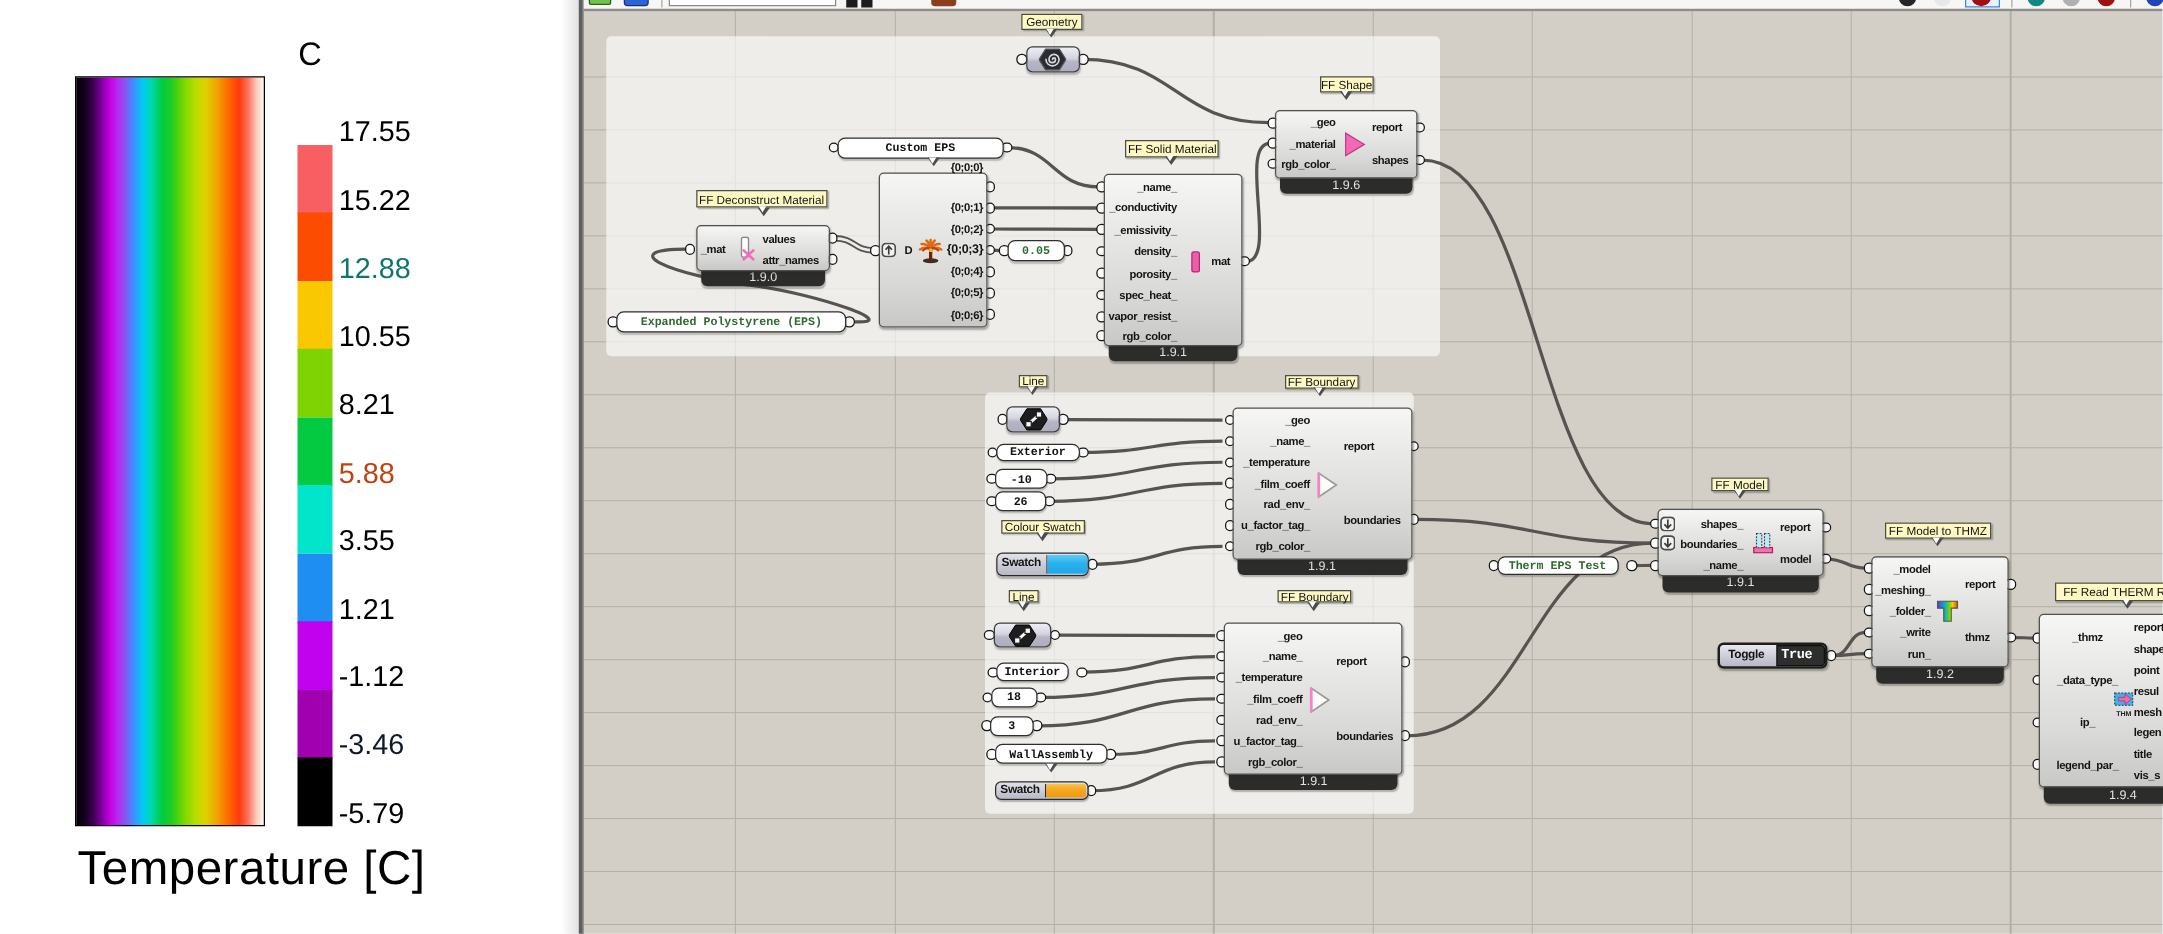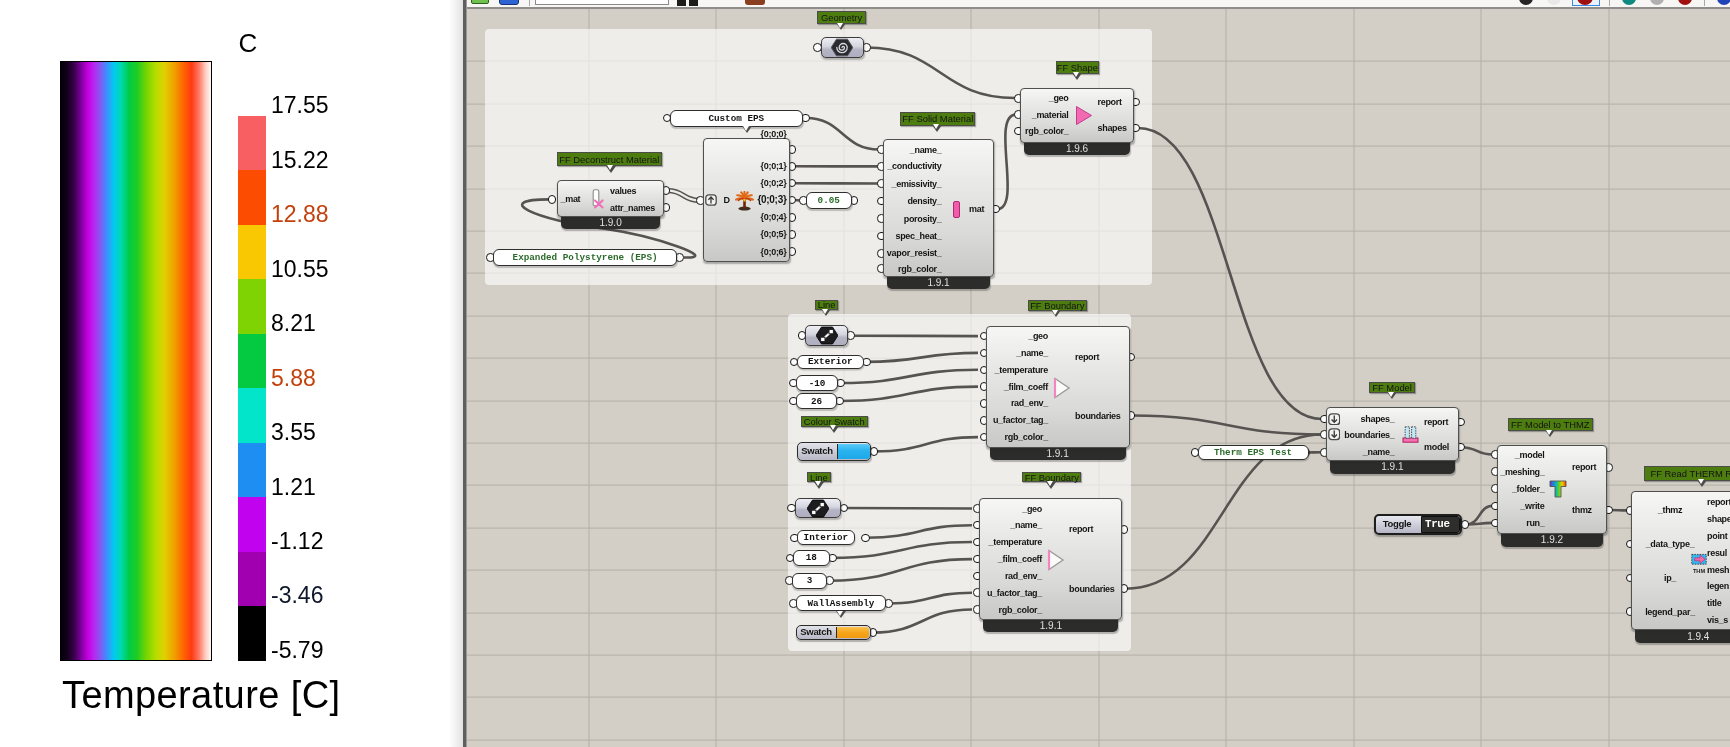--- a/index.html
+++ b/index.html
@@ -15,21 +15,21 @@
  border:1.6px solid #50504e;border-radius:4px;box-shadow:0.5px 1.5px 1.5px rgba(40,40,40,0.35);z-index:30}
 .cap{position:absolute;background:linear-gradient(180deg,#eeeef4 0%,#d5d5e0 45%,#b5b5c6 60%,#aeaec0 100%);
  border:1.7px solid #3c3c3a;border-radius:5px;box-shadow:0.5px 1.5px 1.5px rgba(40,40,40,0.3);z-index:30}
 .vbar{position:absolute;background:#2c2c2a;border-radius:0 0 5px 5px;z-index:29;
  color:#e4e4e4;font-size:10px;text-align:center;box-shadow:0.5px 1.5px 1px rgba(40,40,40,0.3)}
 .panel{position:absolute;background:#fff;border:1.8px solid #2e2e2c;border-radius:6px;z-index:30;
  box-shadow:0.5px 1.5px 1px rgba(40,40,40,0.25);
  font-family:"Liberation Mono",monospace;font-weight:bold;font-size:9.3px;color:#111;
  display:flex;align-items:center;justify-content:center;white-space:pre}
 .panel.green{color:#2d6b2d}
-.tip{position:absolute;background:#4d7c0f;border:1.2px solid #4c4c4a;z-index:60;
+.tip{position:absolute;background:#fef9c3;border:1.2px solid #4c4c4a;z-index:60;
  font-size:9.8px;color:#141414;display:flex;align-items:center;justify-content:center;
  white-space:pre;box-shadow:1px 1px 1px rgba(60,60,60,0.4)}
 .tailo{position:absolute;z-index:61;width:0;height:0;border-left:5px solid transparent;
  border-right:5px solid transparent;border-top:7px solid #4c4c4a}
 .taili{position:absolute;z-index:62;width:0;height:0;border-left:3.7px solid transparent;
  border-right:3.7px solid transparent;border-top:5.4px solid #ffffff}
 .port{position:absolute;width:8.6px;height:8.6px;background:#fdfdfd;border:1.8px solid #151513;
  border-radius:50%;z-index:25}
 .lbl{position:absolute;font-size:9px;font-weight:700;letter-spacing:-0.3px;color:#141412;white-space:pre;z-index:40;line-height:10px}
 svg.wires{position:absolute;left:0;top:0;z-index:20}
@@ -64,21 +64,21 @@
 <div class="abs" style="left:237.6px;top:224.6px;width:28px;height:55.0px;background:#f9c802"></div>
 <div class="abs" style="left:237.6px;top:279.1px;width:28px;height:55.0px;background:#7fd303"></div>
 <div class="abs" style="left:237.6px;top:333.6px;width:28px;height:55.0px;background:#03ca40"></div>
 <div class="abs" style="left:237.6px;top:388.1px;width:28px;height:55.0px;background:#02e5cb"></div>
 <div class="abs" style="left:237.6px;top:442.5px;width:28px;height:55.0px;background:#1e8ef2"></div>
 <div class="abs" style="left:237.6px;top:497.0px;width:28px;height:55.0px;background:#c002ef"></div>
 <div class="abs" style="left:237.6px;top:551.5px;width:28px;height:55.0px;background:#a000b0"></div>
 <div class="abs" style="left:237.6px;top:605.9px;width:28px;height:55.0px;background:#000000"></div>
 <div class="abs" style="left:271px;top:94.2px;font-size:23px;line-height:23px;color:#000">17.55</div>
 <div class="abs" style="left:271px;top:148.7px;font-size:23px;line-height:23px;color:#000">15.22</div>
-<div class="abs" style="left:271px;top:203.1px;font-size:23px;line-height:23px;color:#c2410c">12.88</div>
+<div class="abs" style="left:271px;top:203.1px;font-size:23px;line-height:23px;color:#0f766e">12.88</div>
 <div class="abs" style="left:271px;top:257.6px;font-size:23px;line-height:23px;color:#000">10.55</div>
 <div class="abs" style="left:271px;top:312.1px;font-size:23px;line-height:23px;color:#000">8.21</div>
 <div class="abs" style="left:271px;top:366.6px;font-size:23px;line-height:23px;color:#c2410c">5.88</div>
 <div class="abs" style="left:271px;top:421.0px;font-size:23px;line-height:23px;color:#000">3.55</div>
 <div class="abs" style="left:271px;top:475.5px;font-size:23px;line-height:23px;color:#000">1.21</div>
 <div class="abs" style="left:271px;top:530.0px;font-size:23px;line-height:23px;color:#000">-1.12</div>
 <div class="abs" style="left:271px;top:584.4px;font-size:23px;line-height:23px;color:#0f172a">-3.46</div>
 <div class="abs" style="left:271px;top:638.9px;font-size:23px;line-height:23px;color:#000">-5.79</div>
 <div class="abs" style="left:62px;top:676px;font-size:38px;line-height:38px;letter-spacing:0.4px;color:#000">Temperature [C]</div>
 <div class="abs" style="left:449px;top:0;width:14px;height:747px;background:linear-gradient(to right,#ffffff,#e2e2e2);z-index:4"></div>
@@ -335,21 +335,21 @@
 <div class="lbl" style="right:688px;top:604.5px;font-size:9px">rgb_color_</div>
 <svg class="icon" style="left:1047px;top:548.5px" width="18" height="22" viewBox="0 0 18 22">
 <polygon points="2,1.5 16,11 2,20.5" fill="#fbfbfa" stroke="#9a9a98" stroke-width="1.4"></polygon>
 <path d="M 2 1.5 L 2 20.5" stroke="#f585c0" stroke-width="2.2"></path>
 </svg>
 <div class="lbl" style="left:1069px;top:524.4px;font-size:9px">report</div>
 <div class="lbl" style="left:1069px;top:583.7px;font-size:9px">boundaries</div>
 <div class="tip" style="left:1022.3px;top:471.8px;width:59px;height:10.7px;font-size:9.4px">FF Boundary</div>
 <div class="tailo" style="left:1046px;top:481.5px"></div>
 <div class="taili" style="left:1047.3px;top:481.0px"></div>
-<div class="panel green" style="left:1197.5px;top:444.9px;width:111px;height:15.2px;font-size:9.3px">Therm EPS Test</div>
+<div class="panel green" style="left:1197.5px;top:444.9px;width:97px;height:15.2px;font-size:9.3px">Therm EPS Test</div>
 <div class="port" style="left:1190.7px;top:448.2px"></div>
 <div class="port" style="left:1301.2px;top:448.2px"></div>
 <div class="port" style="left:1320.1px;top:414.7px"></div>
 <div class="port" style="left:1320.1px;top:430.2px"></div>
 <div class="port" style="left:1320.1px;top:448.0px"></div>
 <div class="port" style="left:1456.0px;top:417.6px"></div>
 <div class="port" style="left:1456.0px;top:442.9px"></div>
 <div class="node" style="left:1325.9px;top:407px;width:133px;height:54.2px"></div>
 <div class="vbar" style="left:1329.9px;top:459.2px;width:125px;height:14.5px;line-height:15px">1.9.1</div>
 <svg class="icon" style="left:1327.9px;top:412.8px" width="12.5" height="12.5" viewBox="0 0 12 12">

